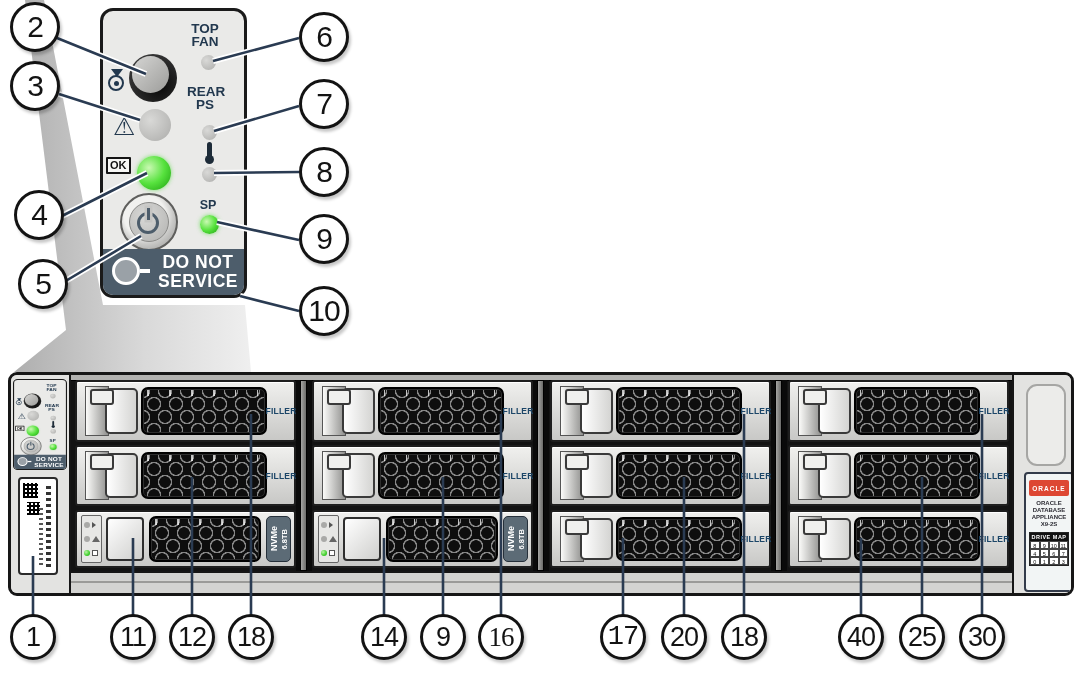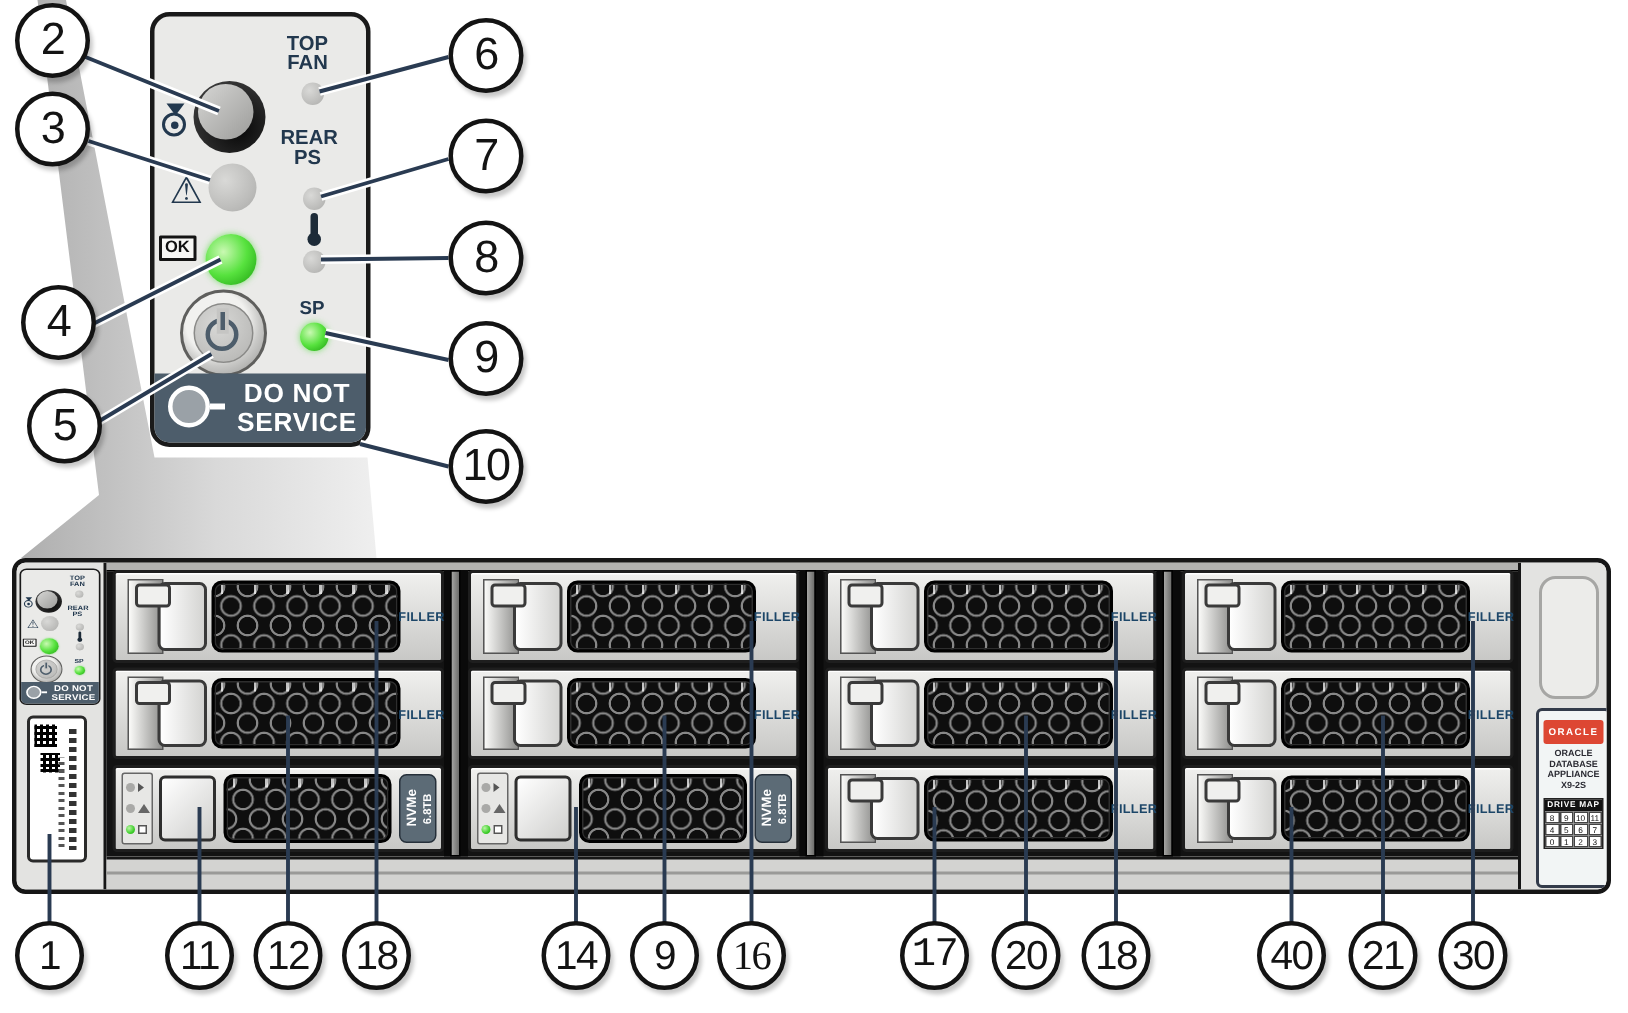--- a/index.html
+++ b/index.html
@@ -457,16 +457,16 @@
   <div class="co sm" style="left:110px;top:614px;">11</div>
   <div class="co sm" style="left:169px;top:614px;">12</div>
   <div class="co sm" style="left:228px;top:614px;">18</div>
   <div class="co sm" style="left:361px;top:614px;">14</div>
   <div class="co sm" style="left:420px;top:614px;">9</div>
   <div class="co sm" style="left:478px;top:614px;font-family:Liberation Serif, serif;">16</div>
   <div class="co sm" style="left:600px;top:614px;font-family:Liberation Mono, monospace;">17</div>
   <div class="co sm" style="left:661px;top:614px;">20</div>
   <div class="co sm" style="left:721px;top:614px;">18</div>
   <div class="co sm" style="left:838px;top:614px;">40</div>
-  <div class="co sm" style="left:899px;top:614px;">21</div>
+  <div class="co sm" style="left:899px;top:614px;">25</div>
   <div class="co sm" style="left:959px;top:614px;">30</div>
 
 </div>
 
 </body></html>

